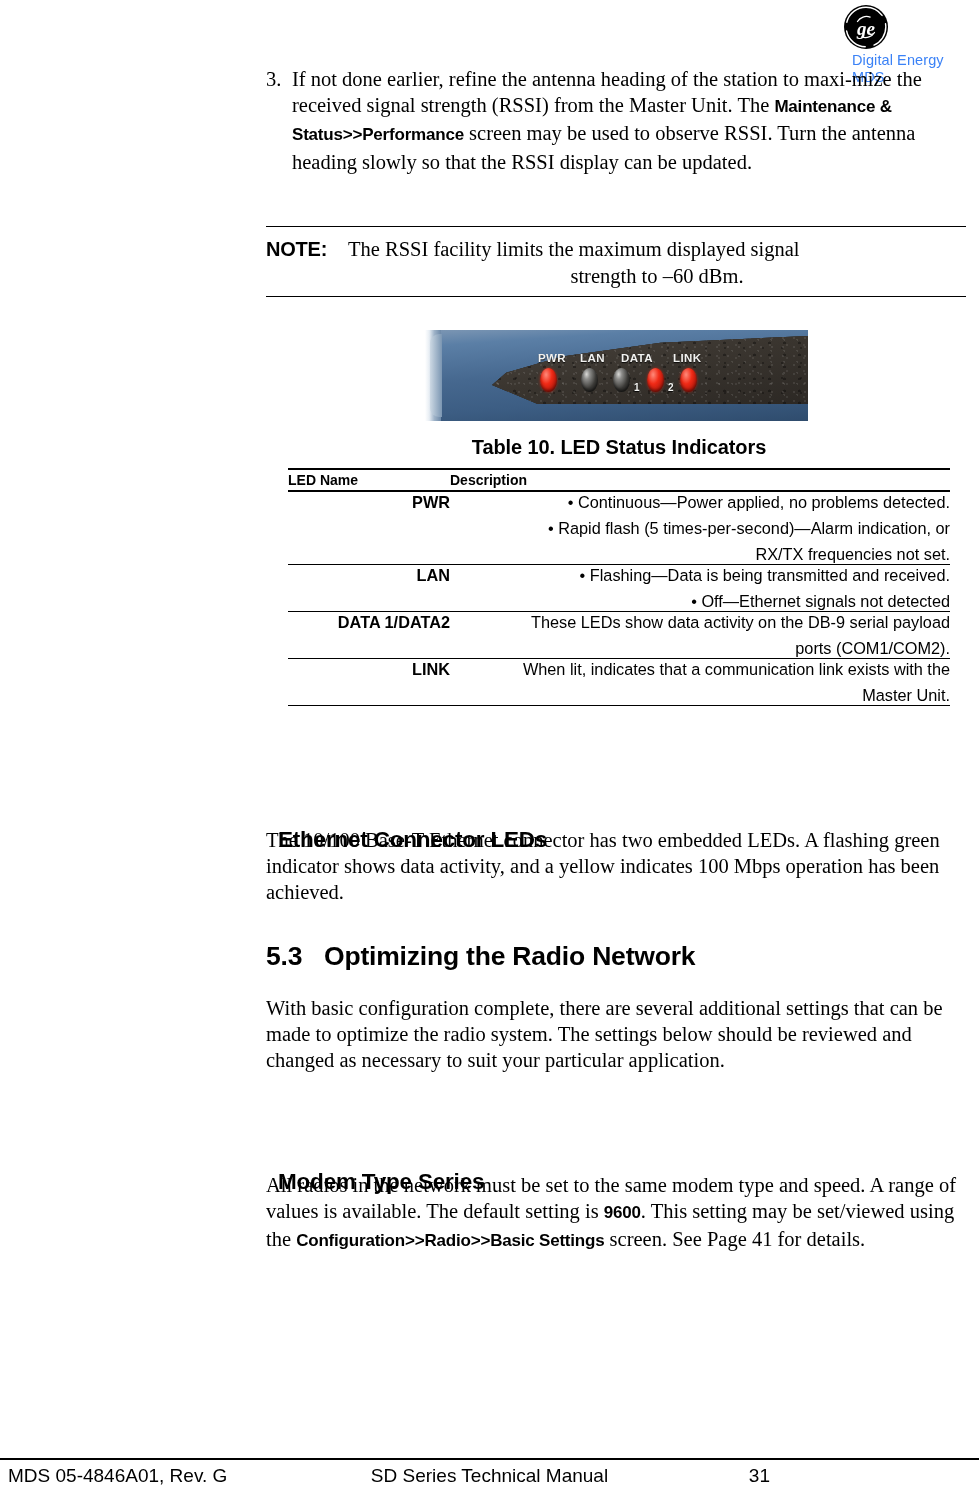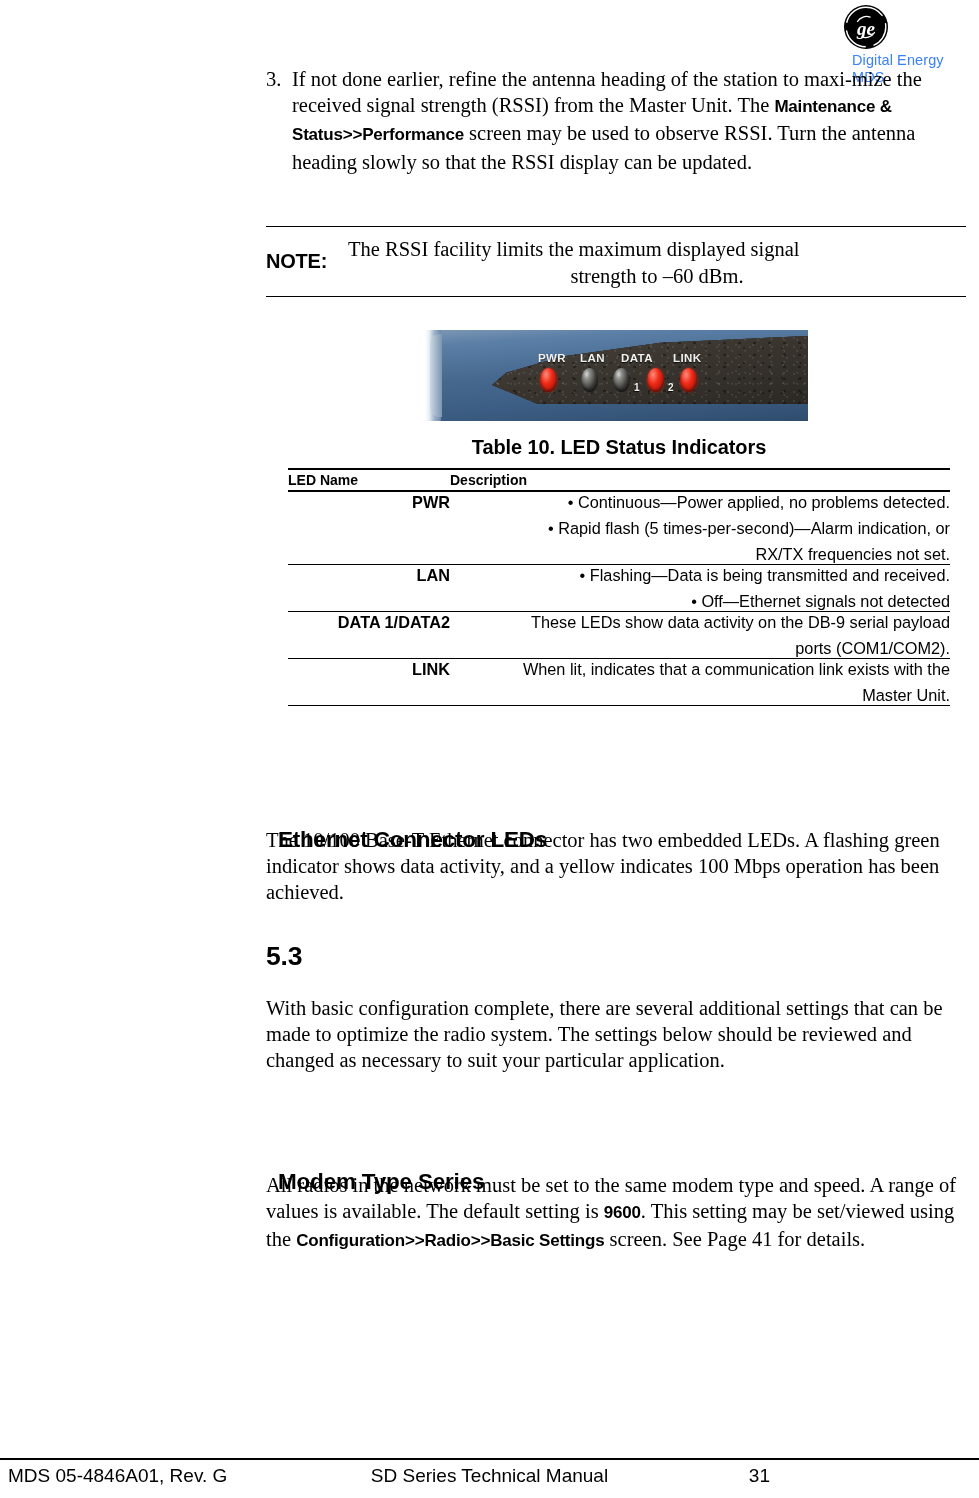--- a/index.html
+++ b/index.html
@@ -93,21 +93,20 @@
     display: flex;
     padding: 9px 0 7px 0;
   }
   .note-label {
     flex: 0 0 82px;
     font-family: "Liberation Sans", sans-serif;
     font-weight: bold;
     font-size: 20px;
     line-height: 26.5px;
     letter-spacing: -0.2px;
-    margin-top: 12px;
   }
   .note-text {
     flex: 1 1 auto;
     font-family: "Liberation Serif", serif;
     font-size: 20.5px;
     line-height: 26.5px;
     text-align: justify;
   }
   .note-text .line2 { text-align: center; }
 
@@ -440,20 +439,21 @@
         <td colspan="2"></td>
       </tr>
 </tbody>
   </table>
 
 <div class="h-sub" style="top:786px;">Ethernet Connector LEDs</div>
 <div class="para" style="top:827px;">The 10/100 Base-T Ethernet connector has two embedded LEDs. A flashing green indicator shows data activity, and a yellow indicates 100 Mbps operation has been achieved.</div>
 
 <div class="h-section" style="top:941px;">
   <span class="num">5.3</span>
+  <span>Optimizing the Radio Network</span>
 </div>
 <div class="para" style="top:995px;">With basic configuration complete, there are several additional settings that can be made to optimize the radio system. The settings below should be reviewed and changed as necessary to suit your particular application.</div>
 
 <div class="h-sub" style="top:1128px;">Modem Type Series</div>
 <div class="para" style="top:1172px;"><span>All radios in the network must be set to the same modem type and speed. A range of values is available. The default setting is </span><span class="ui-path">9600</span><span>. This setting may be set/viewed using the </span><span class="ui-path">Configuration&gt;&gt;Radio&gt;&gt;Basic Settings</span><span> screen. See Page 41 for details.</span></div>
 
 <div class="footer-rule"></div>
 <div class="footer">
   <span class="f-left">MDS 05-4846A01, Rev. G</span>
   <span class="f-center">SD Series Technical Manual</span>

